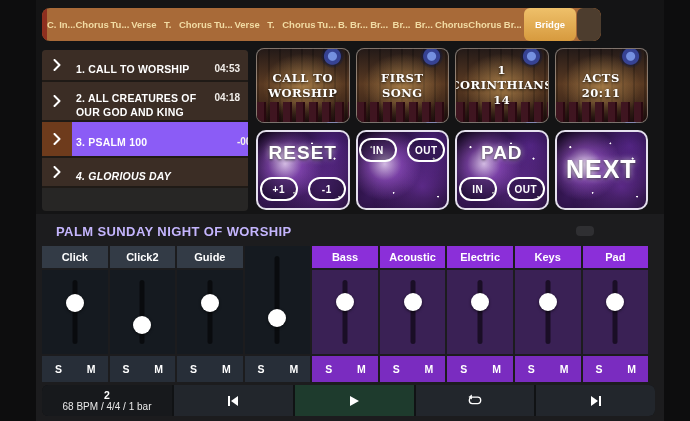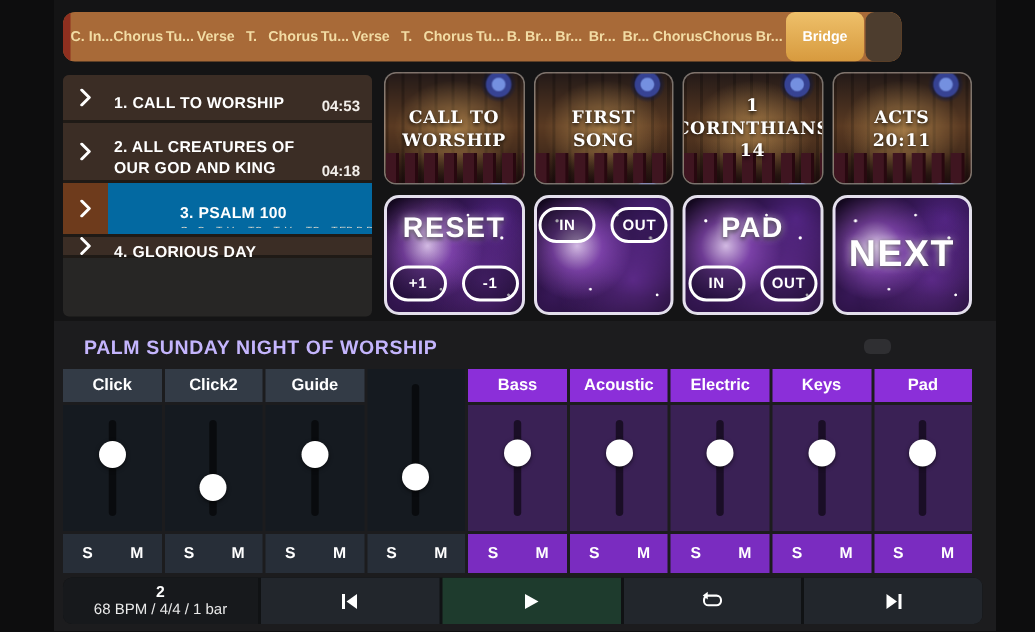--- a/index.html
+++ b/index.html
@@ -20,27 +20,27 @@
   .seg.active .seg-label{color:#fff;font-weight:700;}
   .cap{flex:0 0 24px;background:#4d3d2e;border-radius:6px 8px 8px 6px;margin-left:1px;}
 
   
   .setlist{position:absolute;left:42px;top:50px;width:206px;height:161px;background:#272625;
            border-radius:4px;overflow:hidden;display:flex;flex-direction:column;}
   .slrow{display:flex;align-items:stretch;background:#3b2d25;border-bottom:2px solid #1f1a16;cursor:pointer;}
   .slchev{flex:0 0 30px;display:flex;align-items:center;justify-content:center;}
   .chevsvg{width:8px;height:12px;fill:none;stroke:#fff;stroke-width:2;stroke-linecap:round;stroke-linejoin:round;}
   .slbody{flex:1;display:flex;flex-direction:column;justify-content:center;padding:4px 8px 4px 4px;}
-  .slmain{display:flex;align-items:flex-end;justify-content:space-between;gap:6px;margin-top:10px;}
+  .slmain{display:flex;align-items:flex-start;justify-content:space-between;gap:6px;margin-top:10px;}
   .sltitle{font-size:10.5px;font-weight:700;letter-spacing:.2px;line-height:1.3;max-width:138px;}
   .sltime{font-size:10px;font-weight:600;color:#f2eeea;white-space:nowrap;}
   .slsections{font-size:7px;color:rgba(255,236,214,.9);white-space:nowrap;overflow:hidden;text-align:right;margin-top:1px;}
   .slsections:empty{display:none;}
-  .slrow.r1{height:32px;} .slrow.r2{height:40px;} .slrow.r3{height:36px;} .slrow.r4{height:14px;}
-  .slrow.active{background:#0369a1;gap:44px;}
+  .slrow.r1{height:32px;} .slrow.r2{height:40px;} .slrow.r3{height:36px;} .slrow.r4{height:30px;font-style:italic;}
+  .slrow.active{background:#8b5cf6;}
   .slrow.active .slchev{background:#6e3b1c;}
 
   
   .scenes{position:absolute;left:256px;top:48px;width:392px;height:75px;display:flex;gap:6px;}
   .scene-tile{position:relative;flex:1;border-radius:8px;border:1px solid rgba(230,225,215,.45);
       overflow:hidden;cursor:pointer;
       background:
         radial-gradient(circle at 82% 10%, rgba(120,150,235,.95) 0 4px, rgba(55,70,160,.9) 5px 8px, rgba(20,25,60,.6) 9px, transparent 12px),
         radial-gradient(ellipse at 50% 52%, rgba(225,175,100,.55), transparent 62%),
         repeating-linear-gradient(90deg, rgba(0,0,0,.22) 0 2px, transparent 2px 11px),

